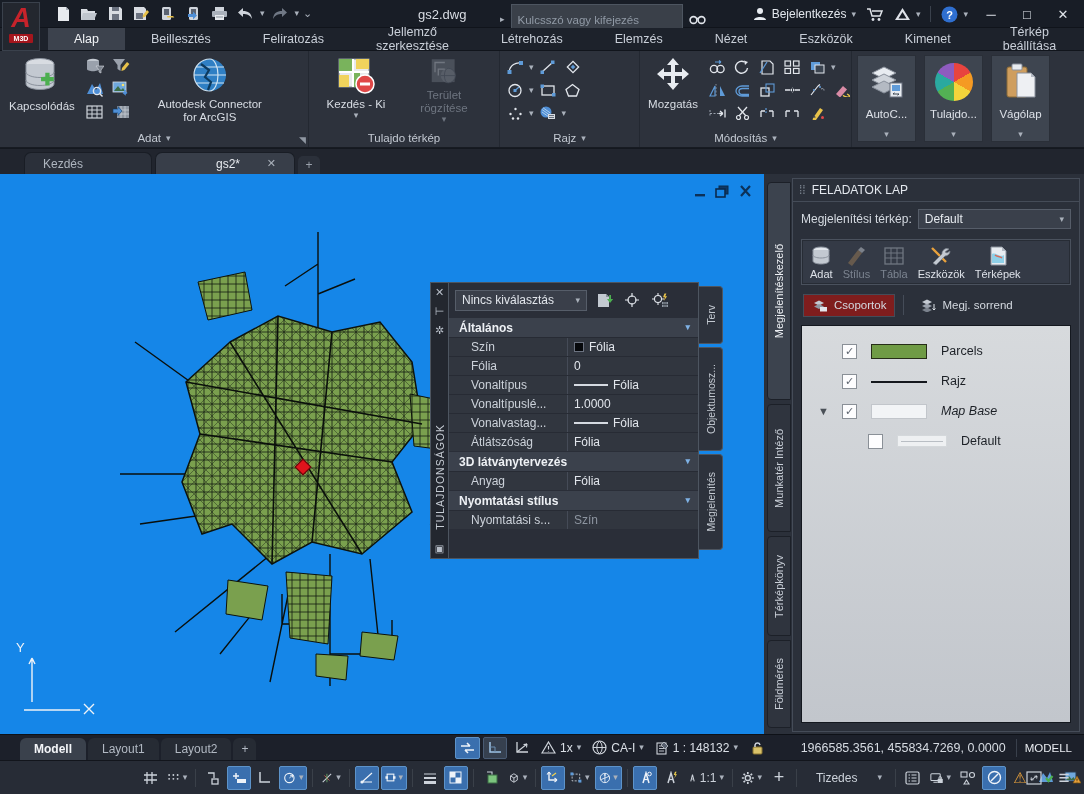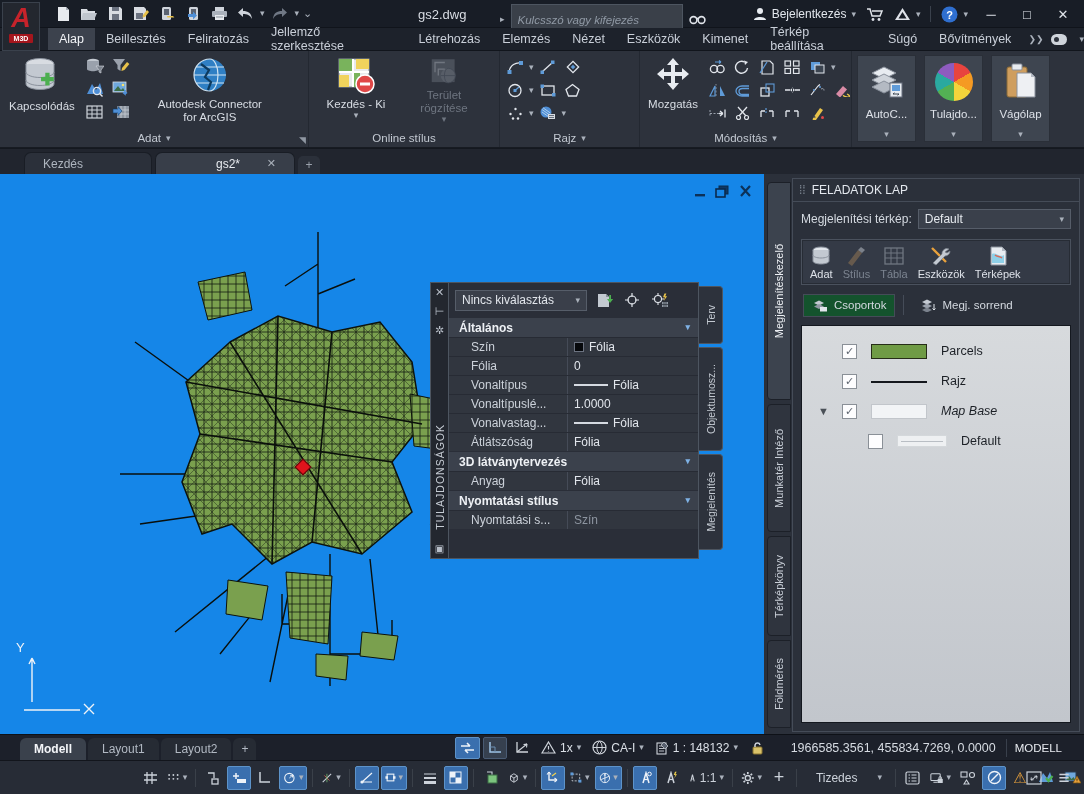--- a/index.html
+++ b/index.html
@@ -15,31 +15,31 @@
     background:#181d26; display:flex; align-items:center; border-bottom:1px solid #10141b;}
   .applogo { position:absolute; left:2px; top:2px; width:38px; height:49px; z-index:30;
     background:#23272f; border:1px solid #3a414c; display:flex; flex-direction:column; align-items:center; }
   .applogo .A { font-size:27px; font-weight:bold; color:#c6232b; line-height:30px; font-style:italic; }
   .applogo .badge { background:#a5161d; color:#fff; font-size:7px; font-weight:bold; padding:1px 5px; border-radius:1px; margin-top:1px;}
   .qat { display:flex; align-items:center; gap:4px; margin-left:52px; }
   .qbtn { width:22px; height:20px; display:flex; align-items:center; justify-content:center; border-radius:2px; }
   .doc-title { position:absolute; left:418px; top:0; height:28px; display:flex; align-items:center; font-size:13px; color:#d8dce3;}
   .searchwrap { position:absolute; left:500px; top:4px; display:flex; align-items:center; gap:6px;}
   .search-input { width:172px; height:31px; background:#3a4049; border:1px solid #4d5560; color:#cfd4db;
-    font-style:italic; font-size:11.5px; padding:0 6px; outline:none; font-family:"Liberation Sans",sans-serif;}
+    font-size:11.5px; padding:0 6px; outline:none; font-family:"Liberation Sans",sans-serif;}
   .search-input::placeholder { color:#9099a5; }
   .tb-right { position:absolute; right:8px; top:0; height:28px; display:flex; align-items:center; gap:10px; }
   .signin { display:flex; align-items:center; gap:5px; font-size:12px; color:#e2e6ec; }
   .winbtn { width:26px; height:20px; display:flex; align-items:center; justify-content:center; color:#dfe3e9; font-size:13px;}
   .tbsep { width:1px; height:16px; background:#3a414c; }
 
   
   .rtabs { position:absolute; left:0; top:28px; width:1084px; height:23px; background:#1d222b;
     display:flex; align-items:stretch; padding-left:48px; border-bottom:1px solid #11151c;}
-  .rtab { padding:0 11px; display:flex; align-items:center; font-size:12.5px; color:#c9cfd8; cursor:default;}
+  .rtab { padding:0 26px; display:flex; align-items:center; font-size:12.5px; color:#c9cfd8; cursor:default;text-align:center;}
   .rtab.active { background:#3c424d; color:#f2f4f7; }
   .rtab-extras { display:flex; align-items:center; gap:8px; margin-left:6px; color:#aab1bb;}
 
   
   .ribbon { position:absolute; left:0; top:51px; width:1084px; height:97px; background:#2d323c;
     display:flex; border-bottom:1px solid #171b22;}
   .panel { position:relative; display:flex; flex-direction:column; border-right:1px solid #232831; }
   .panel-body { flex:1; display:flex; align-items:flex-start; padding:3px 4px 0 4px; gap:4px;}
   .panel-label { height:18px; display:flex; align-items:center; justify-content:center; gap:5px;
     font-size:11.5px; color:#c3c9d2; }
@@ -117,42 +117,42 @@
     border-bottom:1px solid #454c58; font-size:12px; color:#e4e8ee; }
   .tp-maprow { height:28px; display:flex; align-items:center; gap:6px; padding:0 8px; margin-top:3px;text-align:center;}
   .tp-dd { flex:1; height:20px; background:#3a404b; border:1px solid #565d69; display:flex;
     align-items:center; justify-content:space-between; padding:0 6px; color:#e6eaef;}
   .tp-toolbar { margin:6px 8px 0 8px; background:#343a46; border:1px solid #4a515d;
     box-shadow:inset 0 0 0 1px #272c35; display:flex; padding:6px 8px 4px 8px; gap:10px;}
   .tpt-item { display:flex; flex-direction:column; align-items:center; gap:2px; font-size:11px; color:#dde1e8;}
   .tpt-item.disabled { color:#7c London:#7c8490; color:#7c8490; }
   .tp-btnrow { height:32px; display:flex; align-items:center; gap:8px; padding:0 10px; margin-top:4px;}
   .tp-btn { display:flex; align-items:center; gap:6px; font-size:11.5px; color:#d3d8df; padding:4px 8px;}
-  .tp-btn.pressed { background:#14532d; border:1px solid #454c58; }
+  .tp-btn.pressed { background:#7f1d1d; border:1px solid #454c58; }
   .vsep { width:1px; height:20px; background:#454c58;}
   .tp-list { flex:1; margin:4px 8px 8px 8px; border:1px solid #14181f;
     background:linear-gradient(180deg,#d7dadd 0%, #c2c6cc 100%); padding-top:10px;}
   .layer { display:flex; align-items:center; height:30px; color:#1c2026; font-size:12.5px;}
   .chk { width:15px; height:15px; background:#fdfdfe; border:1px solid #8a9097; display:flex;
     align-items:center; justify-content:center; color:#5f6670; font-size:11px; }
   .lay-sw { width:56px; height:15px; margin:0 14px 0 14px; }
 
   
   .statusbar { position:absolute; left:0; top:734px; width:1084px; height:26px; background:#1c202a;
     display:flex; align-items:center; border-top:1px solid #0e1117;}
   .ltabs { display:flex; align-items:flex-end; height:100%; padding-left:20px; }
   .ltab { height:22px; margin-top:4px; padding:0 14px; display:flex; align-items:center; font-size:12px;
     color:#b2b9c3; background:#262b34; border-radius:6px 6px 0 0; margin-right:2px;}
   .ltab.active { background:#3a414c; color:#f4f6f9; font-weight:bold;}
   .sb-center { position:absolute; left:455px; display:flex; align-items:center; gap:3px; height:26px;}
   .sb-btn { height:22px; min-width:24px; display:flex; align-items:center; justify-content:center;
     gap:4px; border-radius:2px; padding:0 4px; font-size:12px; color:#dbe0e7;}
   .sb-btn.on { background:#3a6fae; border:1px solid #5d93c9;}
   .sb-btn.semi { background:#36404f; border:1px solid #4a5b73;}
-  .sb-right { position:absolute; right:14px; display:flex; align-items:center; gap:10px; height:26px;}
+  .sb-right { position:absolute; right:4px; display:flex; align-items:center; gap:10px; height:26px;}
   .coords { font-size:12.5px; color:#d6dbe2; }
   .modell-btn { padding:3px 8px; font-size:11.5px; color:#e8ebf0; border-left:1px solid #39404c;}
 
   
   .bottombar { position:absolute; left:0; top:760px; width:1084px; height:34px; background:#272c36;
     border-top:1px solid #12151c; display:flex; align-items:center; padding-left:138px; gap:2px;}
   .bb-btn { height:24px; min-width:24px; display:flex; align-items:center; justify-content:center;
     gap:3px; border-radius:2px; color:#ccd2da; font-size:13px; padding:0 3px;}
   .bb-btn.on { background:#3a6fae; border:1px solid #5d93c9; color:#eef3f9;}
   .bb-sep { width:1px; height:18px; background:#3a4049; margin:0 3px;}
@@ -398,21 +398,21 @@
           <rect x="4" y="4" width="28" height="28" fill="#6e7580"></rect>
           <circle cx="24" cy="24" r="9" fill="#8a919c"></circle>
             <path d="M24,15 a9,9 0 0 1 0,18 a4.5,9 0 0 1 0,-18 M15,24 h18" stroke="#5a6270" fill="none"></path>
           <path d="M8,20 v-12 h12 M12,24 v-8 h8" fill="none" stroke="#c3c9d1" stroke-width="1.6"></path>
         </svg>
         <span class="blabel">Terület rögzítése</span>
         <span class="caret" style="color:#6e7580">▾</span>
       </div>
     </div>
     <div class="panel-label">
-      <span>Online stílus</span>
+      <span>Tulajdo térkép</span>
     </div>
   </div>
 
   <div class="panel" style="width:140px;">
     <div class="panel-body">
       <div class="toolgrid">
         <div class="toolrow">
           <span class="sbtn">
               <svg width="16" height="14" viewBox="0 0 16 14">
                 <path d="M2,12 C3,5 9,2 14,3" fill="none" stroke="#e2e6ec" stroke-width="1.3"></path>

